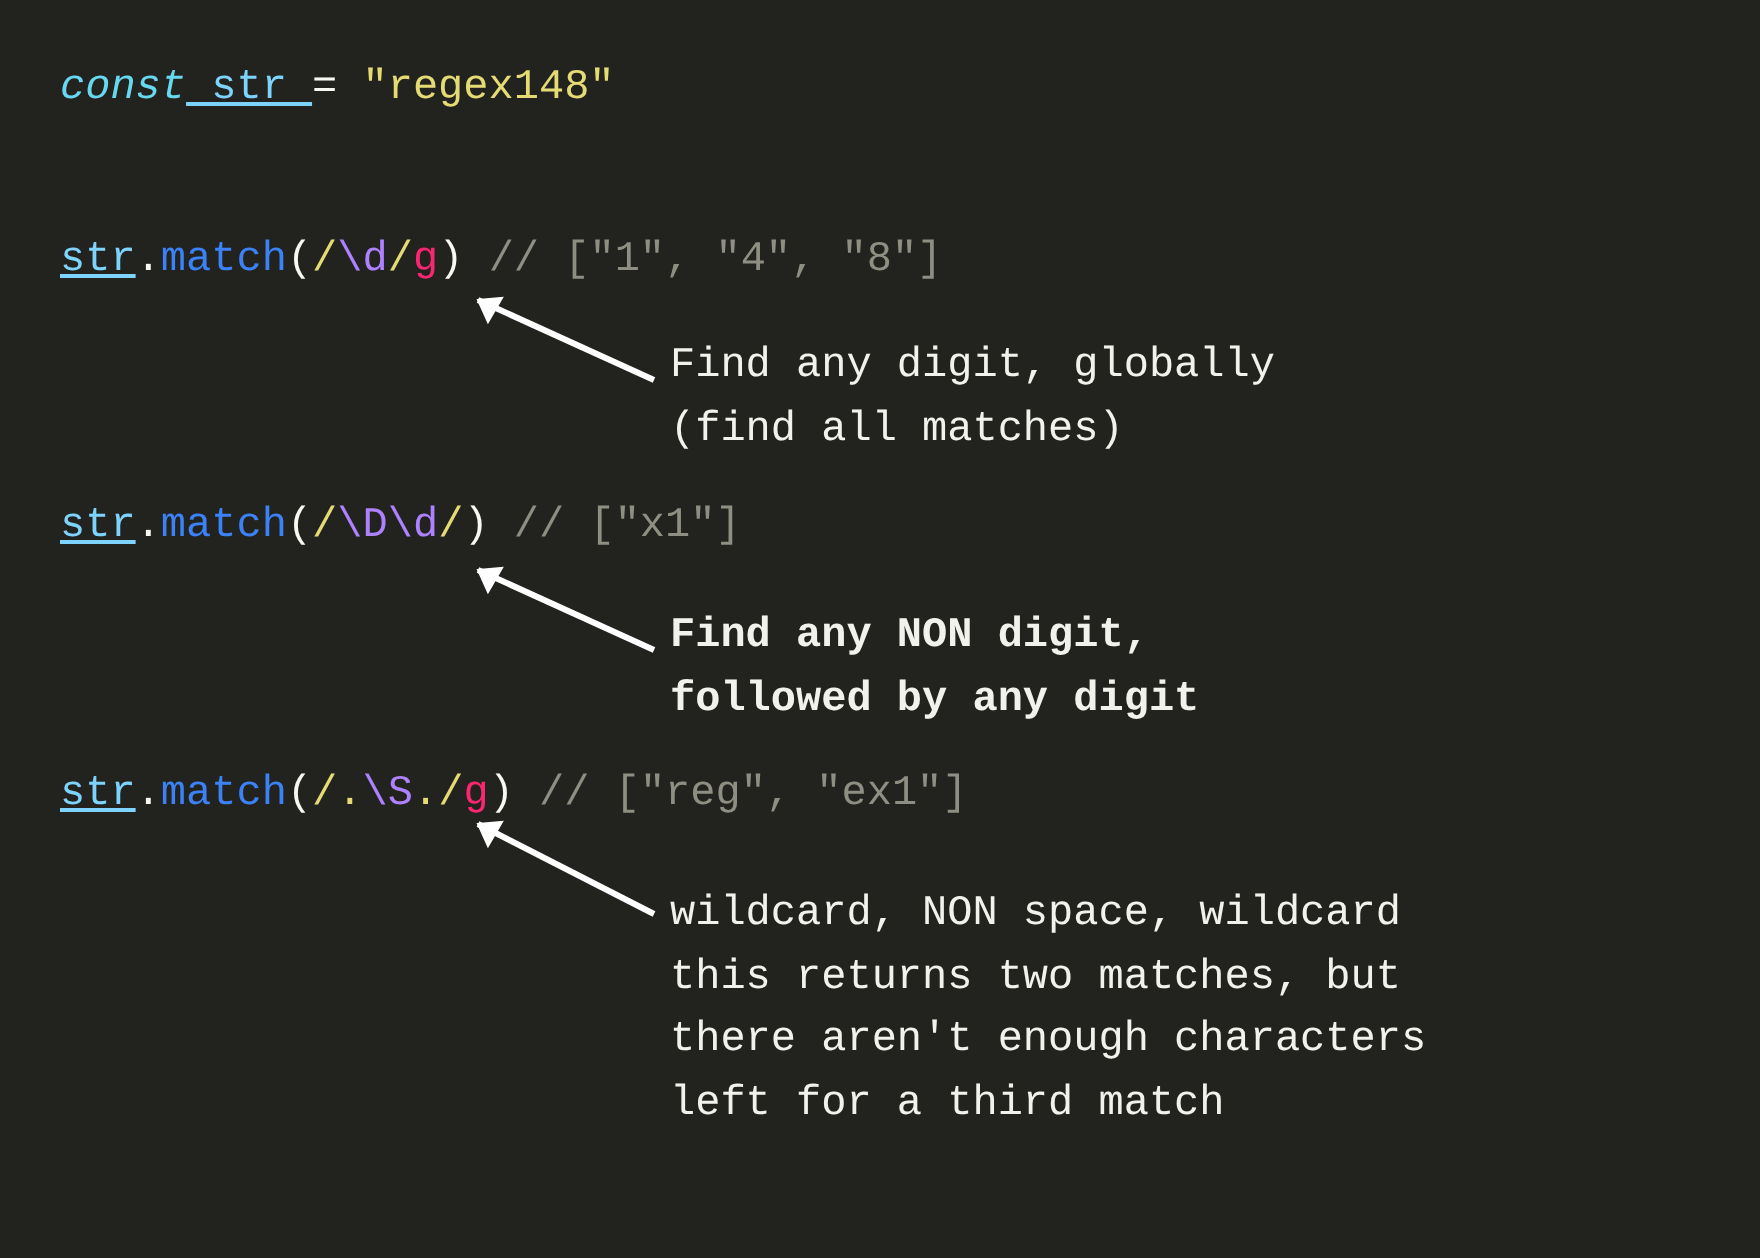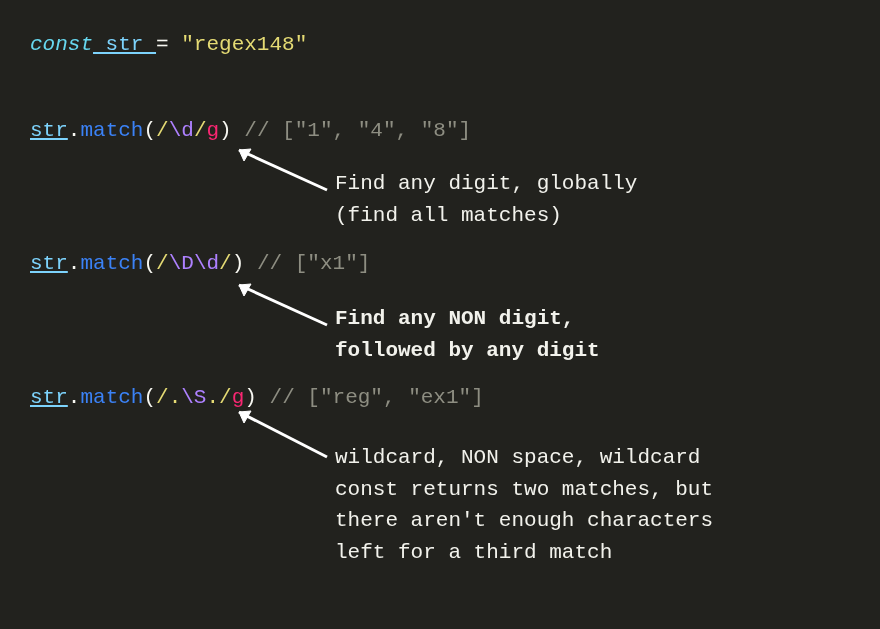--- a/index.html
+++ b/index.html
@@ -80,15 +80,15 @@
 <svg class="arrow" style="left:227px; top:402px;" width="110" height="65">
   <line x1="100" y1="55" x2="12" y2="10" stroke="#fff" stroke-width="3"></line>
   <polygon points="12,10 24,9 17,21" fill="#fff"></polygon>
 </svg>
 
 <div class="note" style="left:335px; top:168px;">Find any digit, globally
 (find all matches)</div>
 <div class="note" style="left:335px; top:303px;font-weight:bold;">Find any NON digit,
 followed by any digit</div>
 <div class="note" style="left:335px; top:442px;">wildcard, NON space, wildcard
-const returns two matches, but
+this returns two matches, but
 there aren't enough characters
 left for a third match</div>
 
 </body></html>

